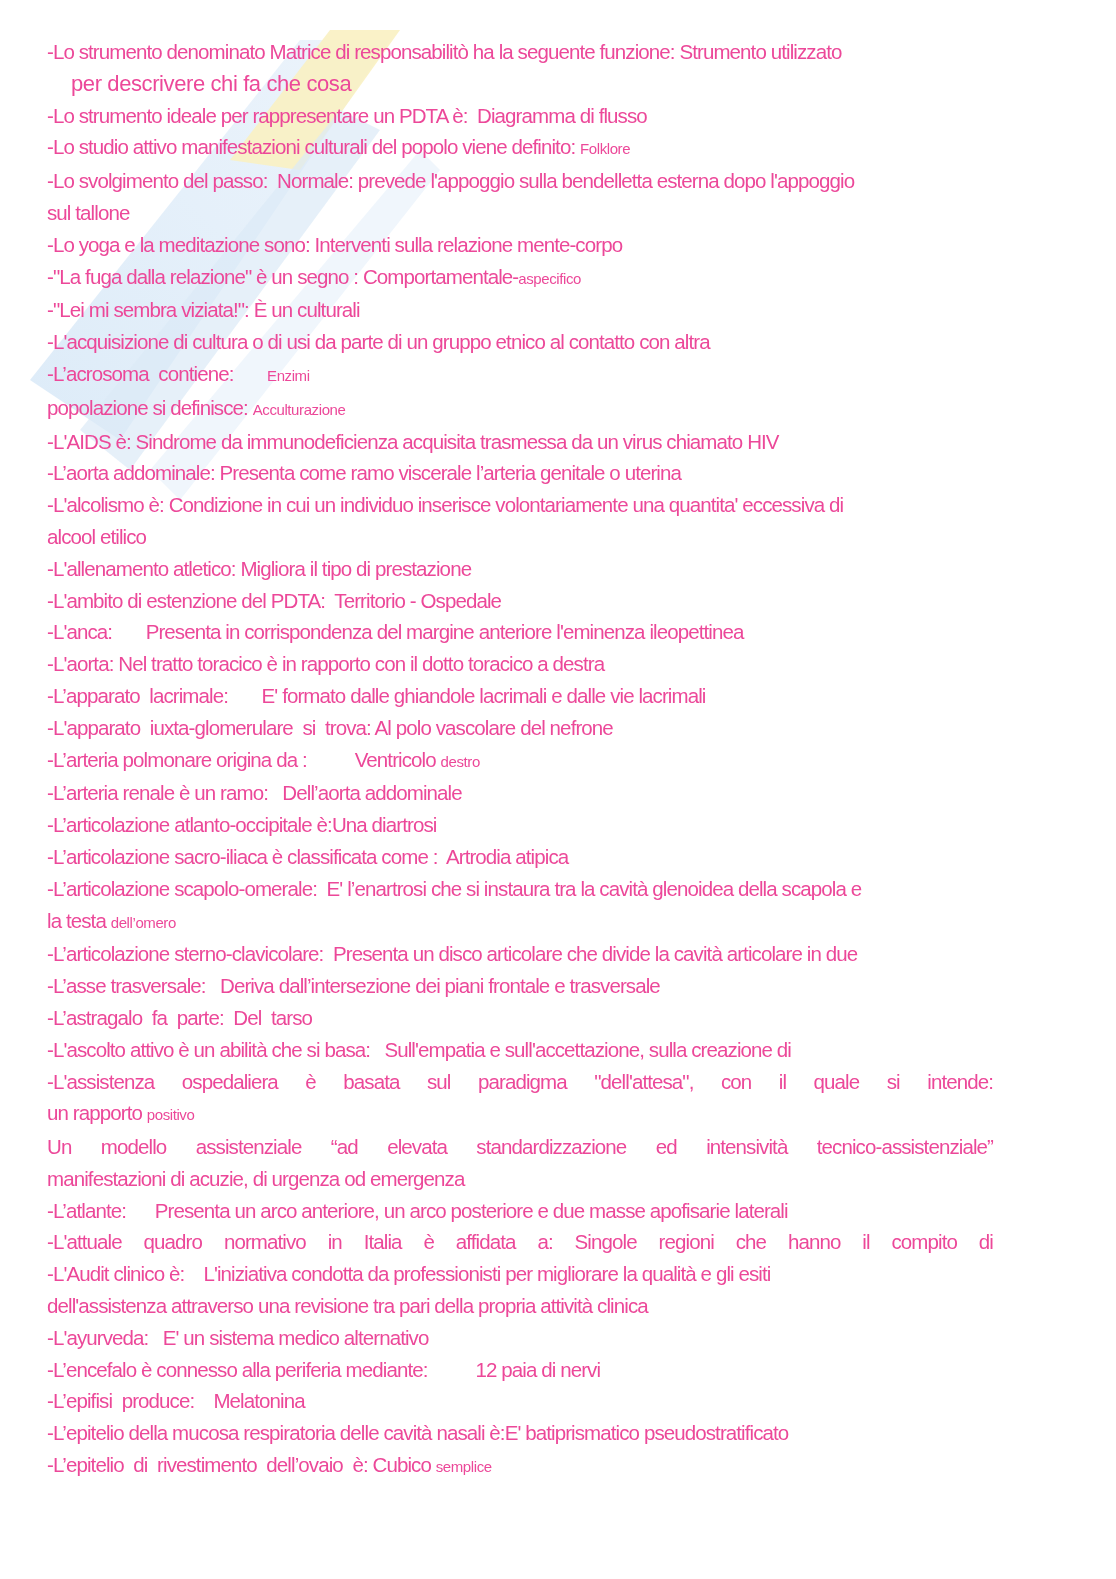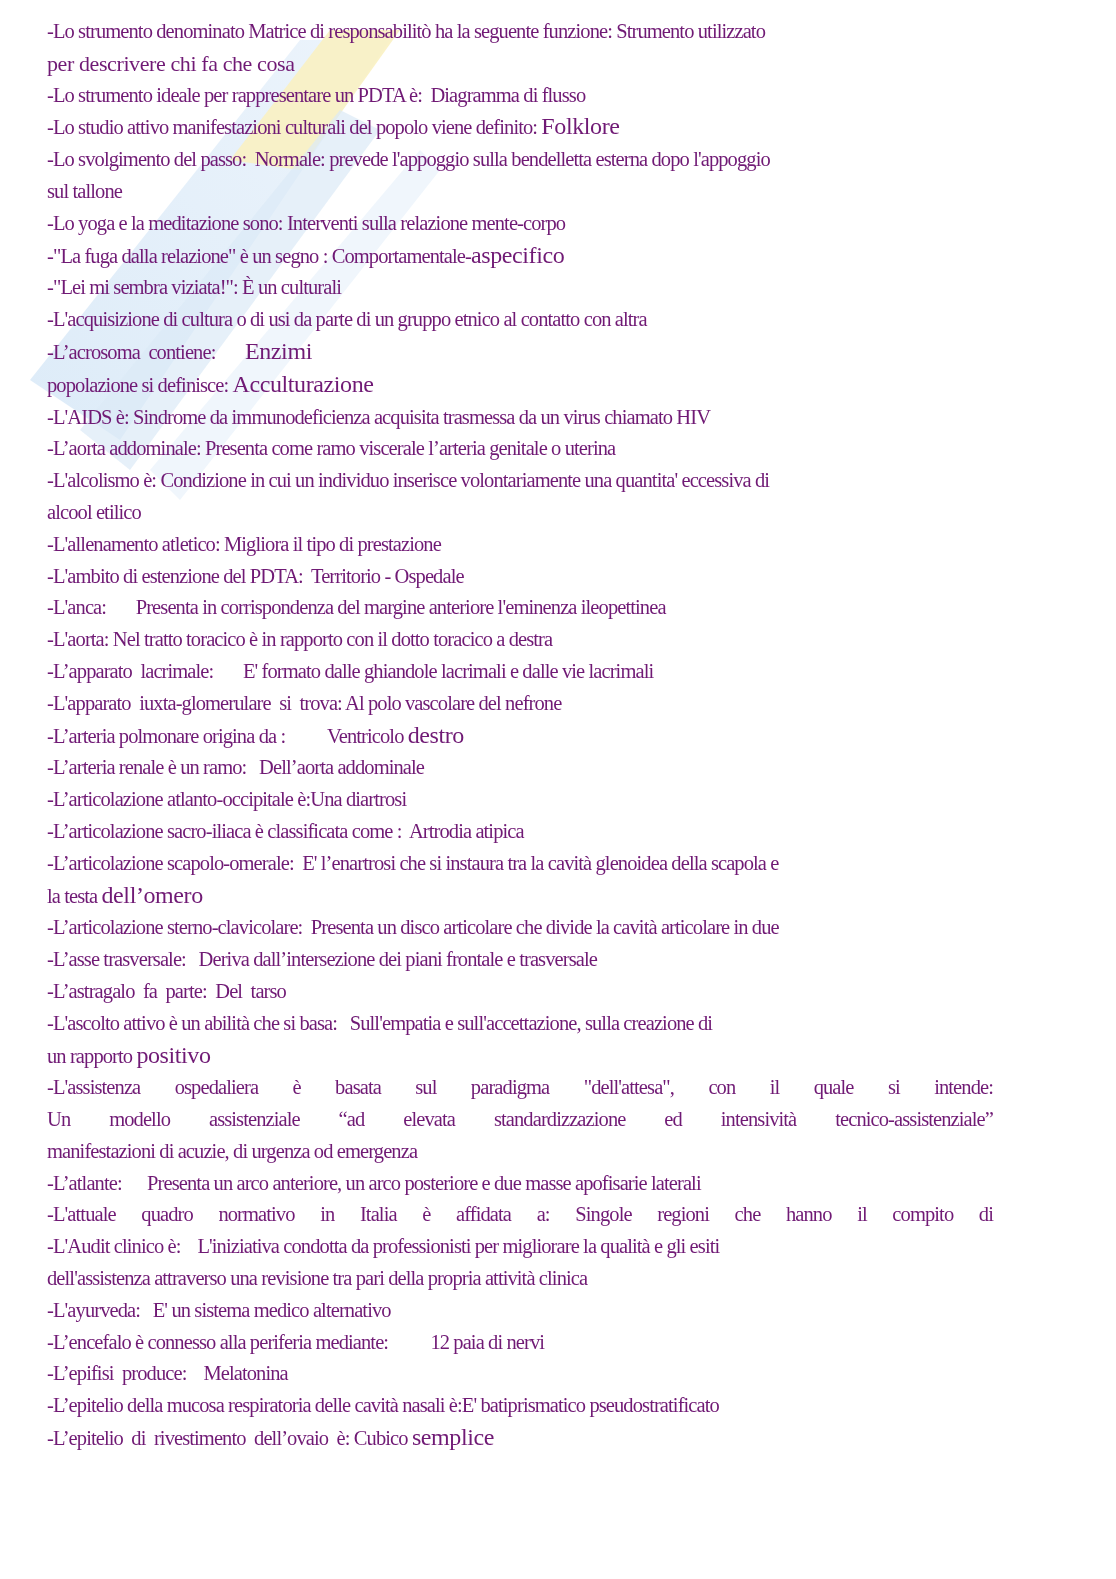--- a/index.html
+++ b/index.html
@@ -18,44 +18,45 @@
       left: 0;
       top: 0;
       width: 560px;
       height: 520px;
       pointer-events: none;
       z-index: 0;
     }
     .page {
       position: relative;
       z-index: 1;
-      padding: 16px 48px 0 47px;
-      font-family: Liberation Serif, serif;
+      padding: 36px 48px 0 47px;
+      font-family: Liberation Sans, sans-serif;
       font-stretch: condensed;
-      color: #701a75;
+      color: #ec4899;
     }
     .line {
       font-size: 20.5px;
       line-height: 31.8px;
       white-space: pre;
       letter-spacing: -0.9px;
       transform-origin: left center;
     }
     .line.big {
       font-size: 22px;
       letter-spacing: -0.4px;
+      margin-left: 24px;
     }
     .line.just {
       text-align: justify;
       text-align-last: justify;
       white-space: normal;
       width: 946px;
     }
     .ans-big {
-      font-size: 24px;
+      font-size: 15px;
       letter-spacing: -0.4px;
     }
   </style>
 </head>
 <body>
 
 <div class="watermark">
   <svg width="560" height="520" viewBox="0 0 560 520">
     <defs>
       <linearGradient id="wmblue" x1="0" y1="1" x2="1" y2="0">
@@ -96,22 +97,22 @@
     <div class="line"><span>-L’arteria polmonare origina da :          </span><span>Ventricolo </span><span class="ans-big">destro</span></div>
     <div class="line"><span>-L’arteria renale è un ramo:   </span><span>Dell’aorta addominale</span></div>
     <div class="line"><span>-L’articolazione atlanto-occipitale è:</span><span>Una diartrosi</span></div>
     <div class="line"><span>-L’articolazione sacro-iliaca è classificata come :  </span><span>Artrodia atipica</span></div>
     <div class="line"><span>-L’articolazione scapolo-omerale:  </span><span>E' l’enartrosi che si instaura tra la cavità glenoidea della scapola e</span></div>
     <div class="line"><span></span><span>la testa </span><span class="ans-big">dell’omero</span></div>
     <div class="line"><span>-L’articolazione sterno-clavicolare:  </span><span>Presenta un disco articolare che divide la cavità articolare in due</span></div>
     <div class="line"><span>-L’asse trasversale:   </span><span>Deriva dall’intersezione dei piani frontale e trasversale</span></div>
     <div class="line"><span>-L’astragalo  fa  parte:  </span><span>Del  tarso</span></div>
     <div class="line"><span>-L'ascolto attivo è un abilità che si basa:   </span><span>Sull'empatia e sull'accettazione, sulla creazione di</span></div>
+    <div class="line just"><span>-L'assistenza ospedaliera è basata sul paradigma "dell'attesa", con il quale si intende:</span><span></span></div>
     <div class="line"><span></span><span>un rapporto </span><span class="ans-big">positivo</span></div>
-    <div class="line just"><span>-L'assistenza ospedaliera è basata sul paradigma "dell'attesa", con il quale si intende:</span><span></span></div>
     <div class="line just"><span></span><span>Un modello assistenziale “ad elevata standardizzazione ed intensività tecnico-assistenziale”</span></div>
     <div class="line"><span></span><span>manifestazioni di acuzie, di urgenza od emergenza</span></div>
     <div class="line"><span>-L’atlante:      </span><span>Presenta un arco anteriore, un arco posteriore e due masse apofisarie laterali</span></div>
     <div class="line just"><span>-L'attuale quadro normativo in Italia è affidata a:  </span><span>Singole regioni che hanno il compito di</span></div>
     <div class="line"><span>-L'Audit clinico è:    </span><span>L'iniziativa condotta da professionisti per migliorare la qualità e gli esiti</span></div>
     <div class="line"><span></span><span>dell'assistenza attraverso una revisione tra pari della propria attività clinica</span></div>
     <div class="line"><span>-L'ayurveda:   </span><span>E' un sistema medico alternativo</span></div>
     <div class="line"><span>-L’encefalo è connesso alla periferia mediante:          </span><span>12 paia di nervi</span></div>
     <div class="line"><span>-L’epifisi  produce:    </span><span>Melatonina</span></div>
     <div class="line"><span>-L’epitelio della mucosa respiratoria delle cavità nasali è:</span><span>E' batiprismatico pseudostratificato</span></div>

